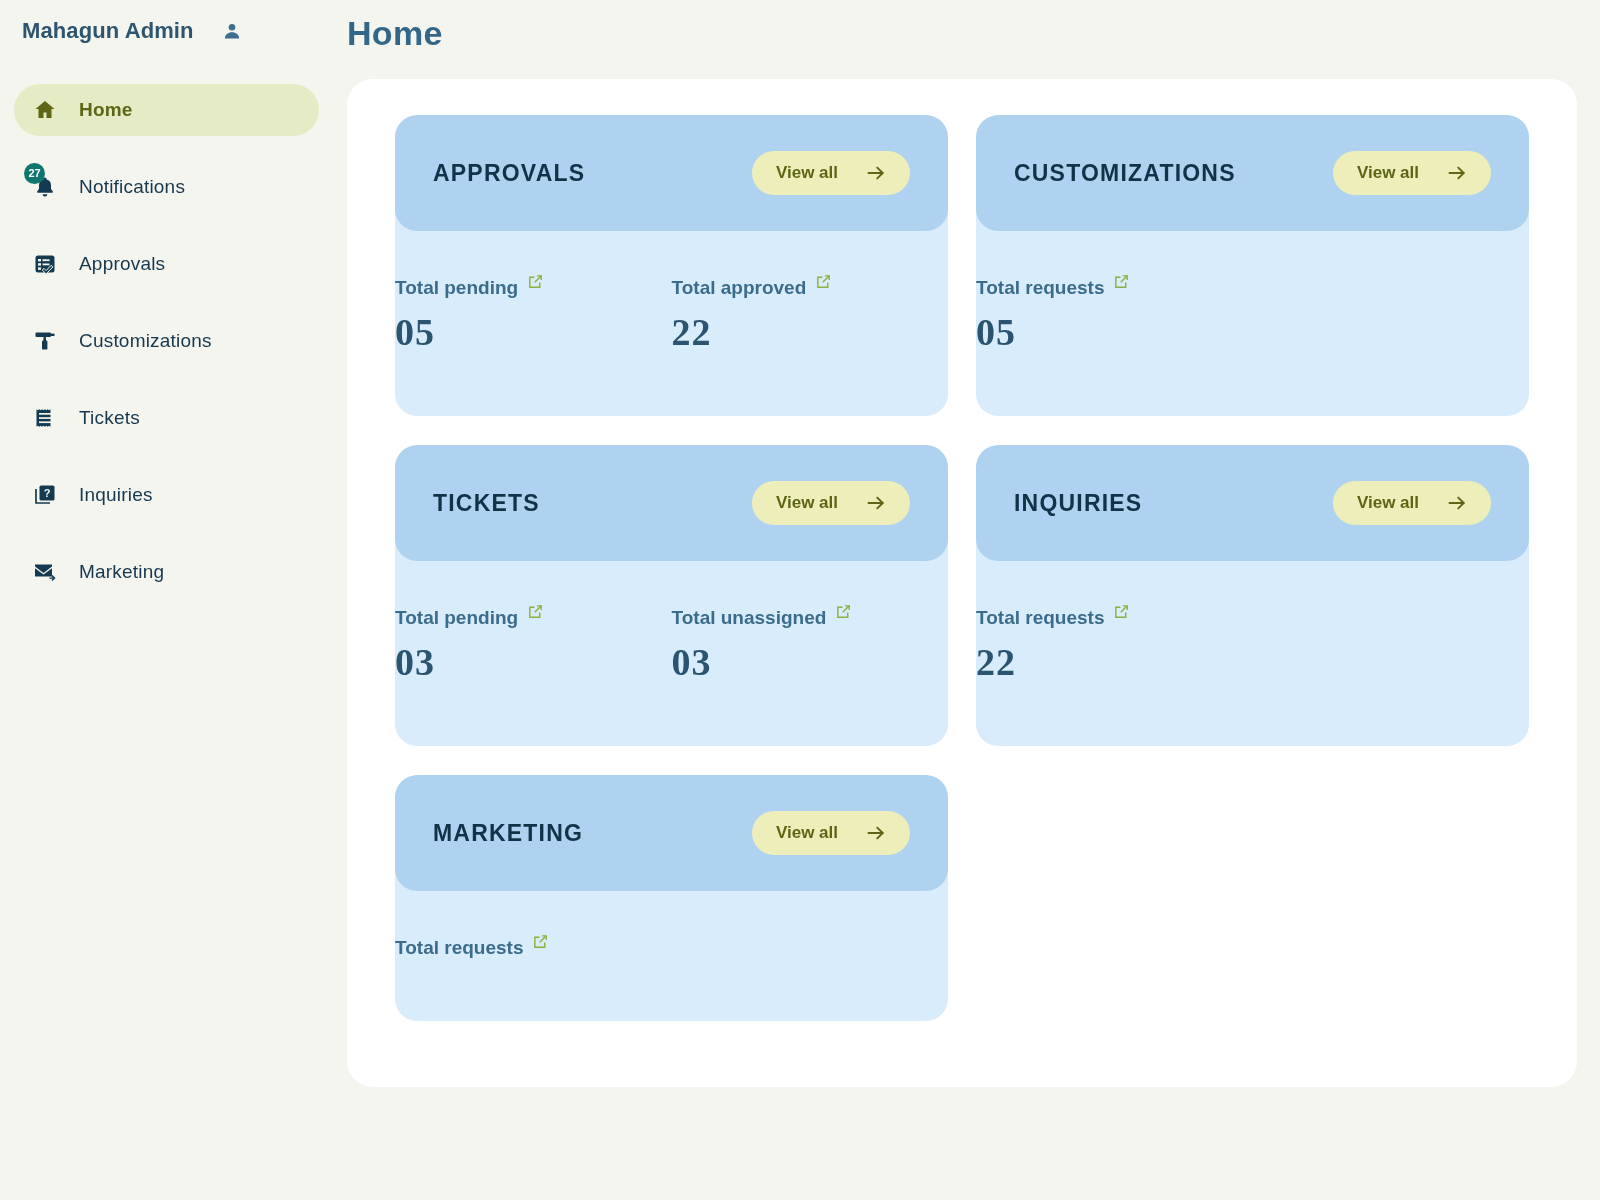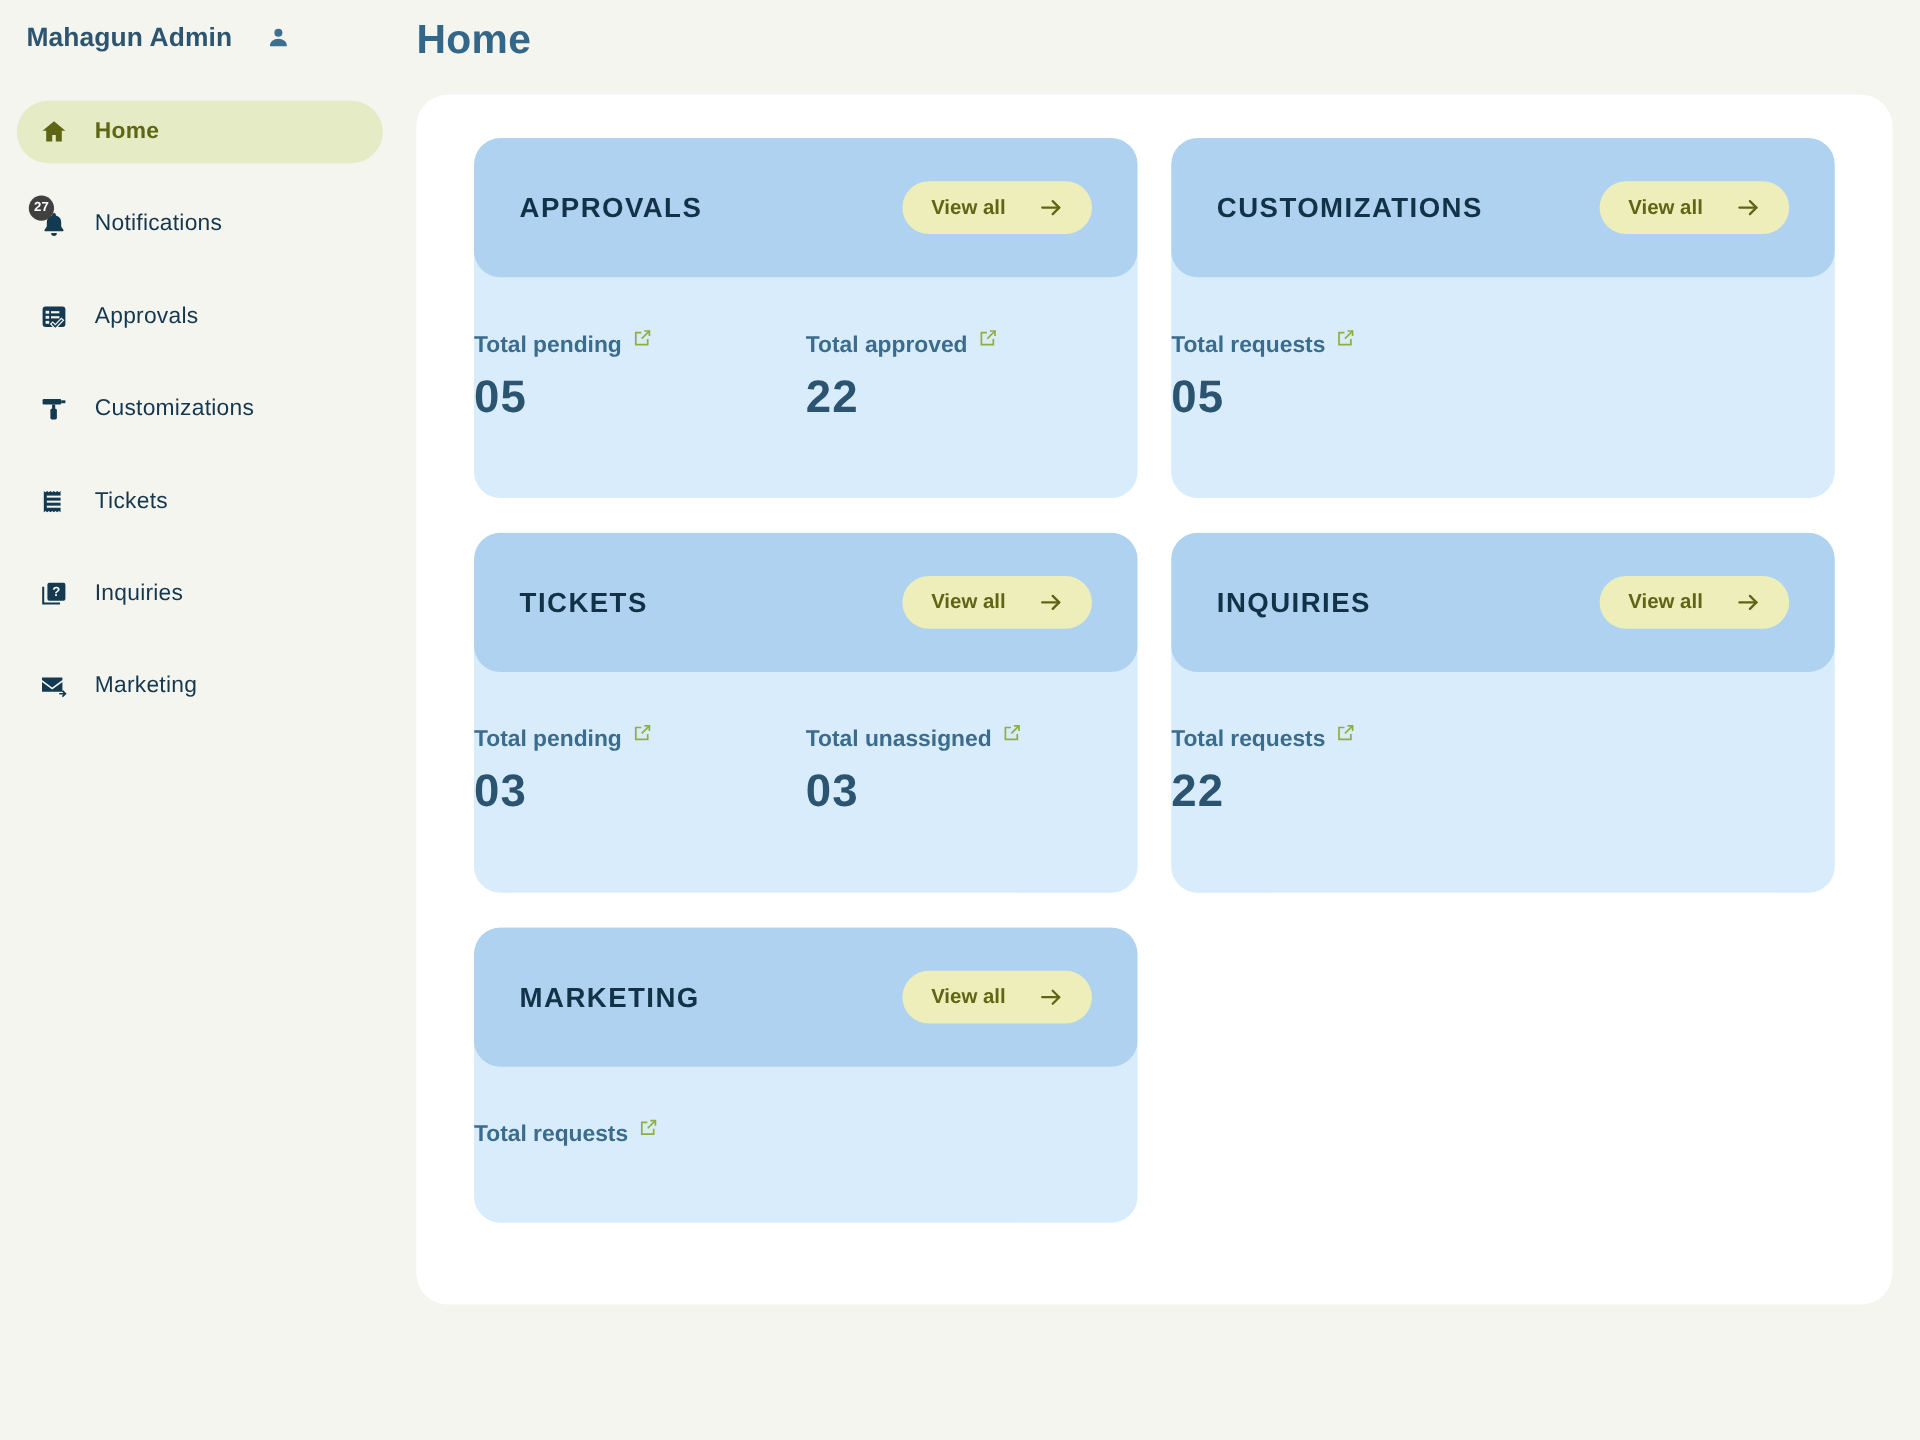--- a/index.html
+++ b/index.html
@@ -52,21 +52,21 @@
     font-size:19px; color:#16384f; letter-spacing:.2px;
   }
   .nav-item.active .nav-label{ color:#5e6615; font-weight:bold; }
 
   .badge{
     position:absolute;
     left:-8px; top:-11px;
     min-width:21px; height:21px;
     padding:0 1px;
     border-radius:11px;
-    background:#404040;
+    background:#0f766e;
     color:#ffffff;
     font-size:11px; font-weight:bold;
     display:flex; align-items:center; justify-content:center;
     line-height:1;
   }
 
   
   .main{ flex:1; padding:0; position:relative; }
   .page-title{
     font-size:34px; font-weight:bold; color:#33678a;
@@ -125,20 +125,21 @@
   .stat-label{
     font-size:19px; font-weight:bold; color:#3b6c8c;
     display:inline-flex; align-items:flex-start; gap:9px;
     justify-content:center;
   }
   .ext-icon{ width:17px; height:17px; color:#8fae3d; margin-top:-4px; cursor:pointer; }
   .stat-value{
     margin-top:11px;
     font-size:38px; font-weight:bold; color:#2a5470;
     letter-spacing:1px;
+    font-family:Liberation Serif, serif;
   }
   .card.single .card-body{ justify-content:center; }
   .card.single .stat{ flex:0 0 100%; }
 </style>
 </head>
 <body>
 
 <div class="app">
 
   <aside class="sidebar">

